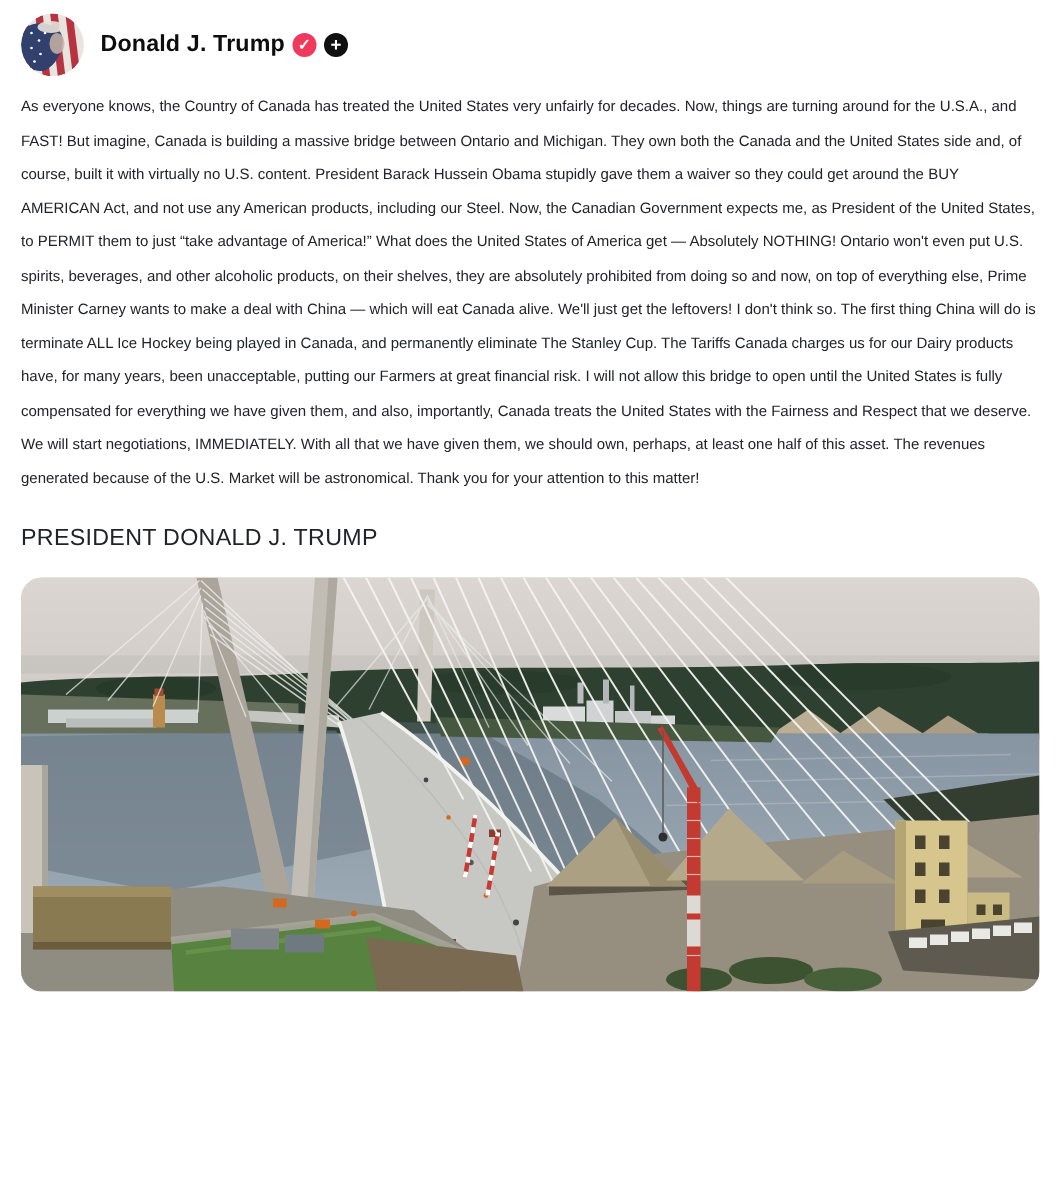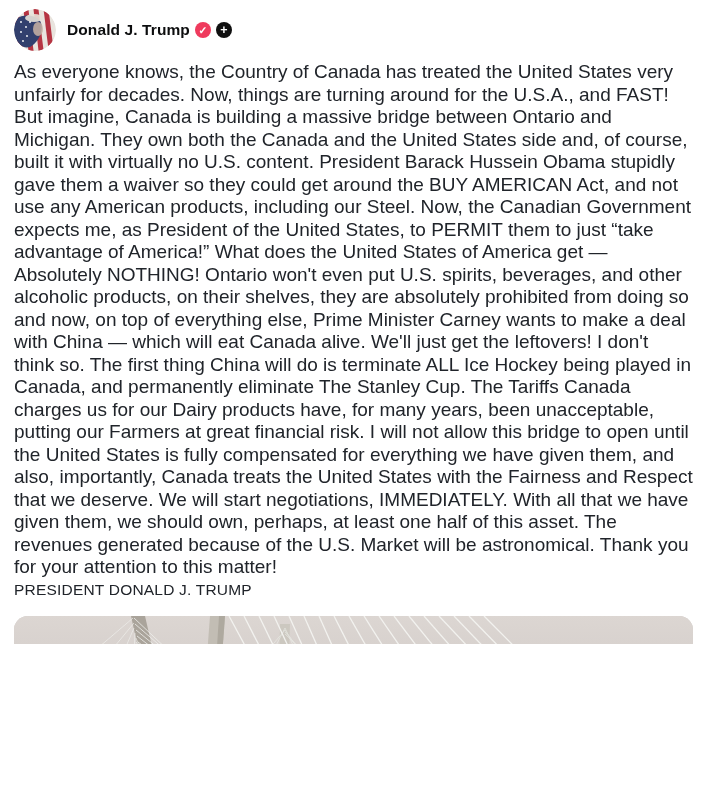--- a/index.html
+++ b/index.html
@@ -1,34 +1,34 @@
 <!DOCTYPE html>
 <html><head>
 <meta charset="utf-8">
 <style>
   html,body{margin:0;padding:0;background:#ffffff;}
   .page{
-    width:707px;height:644px;box-sizing:border-box;
+    width:707px;height:800px;box-sizing:border-box;
     padding:8px 14px 0 14px;overflow:hidden;background:#fff;
     font-family:"Liberation Sans",sans-serif;color:#1f2328;
   }
   
   .hdr{display:flex;align-items:center;gap:11px;height:44px;margin-bottom:9px;}
   .avatar{width:42px;height:42px;border-radius:50%;overflow:hidden;flex:0 0 42px;cursor:pointer;}
   .idcol{display:flex;flex-direction:column;justify-content:center;}
   .namerow{display:flex;align-items:center;gap:5px;}
   .dispname{font-weight:bold;font-size:15.5px;color:#0c0d0e;letter-spacing:.1px;cursor:pointer;}
   .badge{width:16px;height:16px;border-radius:50%;display:inline-flex;align-items:center;justify-content:center;
          color:#fff;font-size:10.5px;font-weight:bold;line-height:1;}
   .badge.verified{background:#ef3a5d;}
   .badge.plus{background:#101010;font-size:12.5px;}
   .handle{font-size:14.5px;color:#70757a;margin-top:2px;cursor:pointer;}
   
-  .bodytext{font-size:19px;line-height:22.5px;color:#20242a;margin:1px 0 0 0;}
-  .signature{font-size:15.5px;line-height:22px;color:#20242a;margin-top:0;letter-spacing:.2px;}
+  .bodytext{font-size:10px;line-height:22.5px;color:#20242a;margin:1px 0 0 0;}
+  .signature{font-size:15.5px;line-height:22px;color:#20242a;margin-top:17px;letter-spacing:.2px;}
   
   .photo{margin:15px 0 0 0;width:679px;height:276px;border-radius:14px;overflow:hidden;
          background:#cfc9c6;cursor:pointer;}
   .photo svg{display:block;width:100%;height:100%;}
 </style>
 </head>
 <body>
 
 <div class="page">
 

